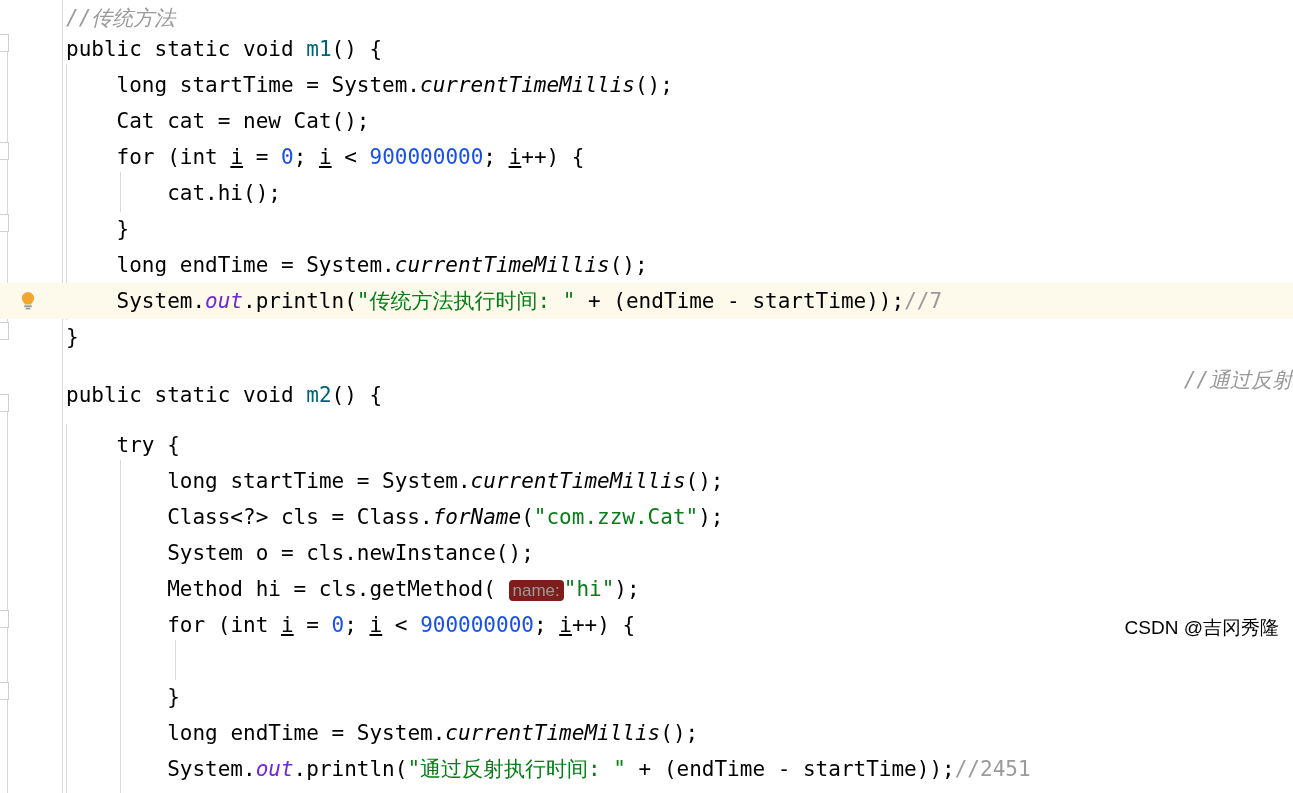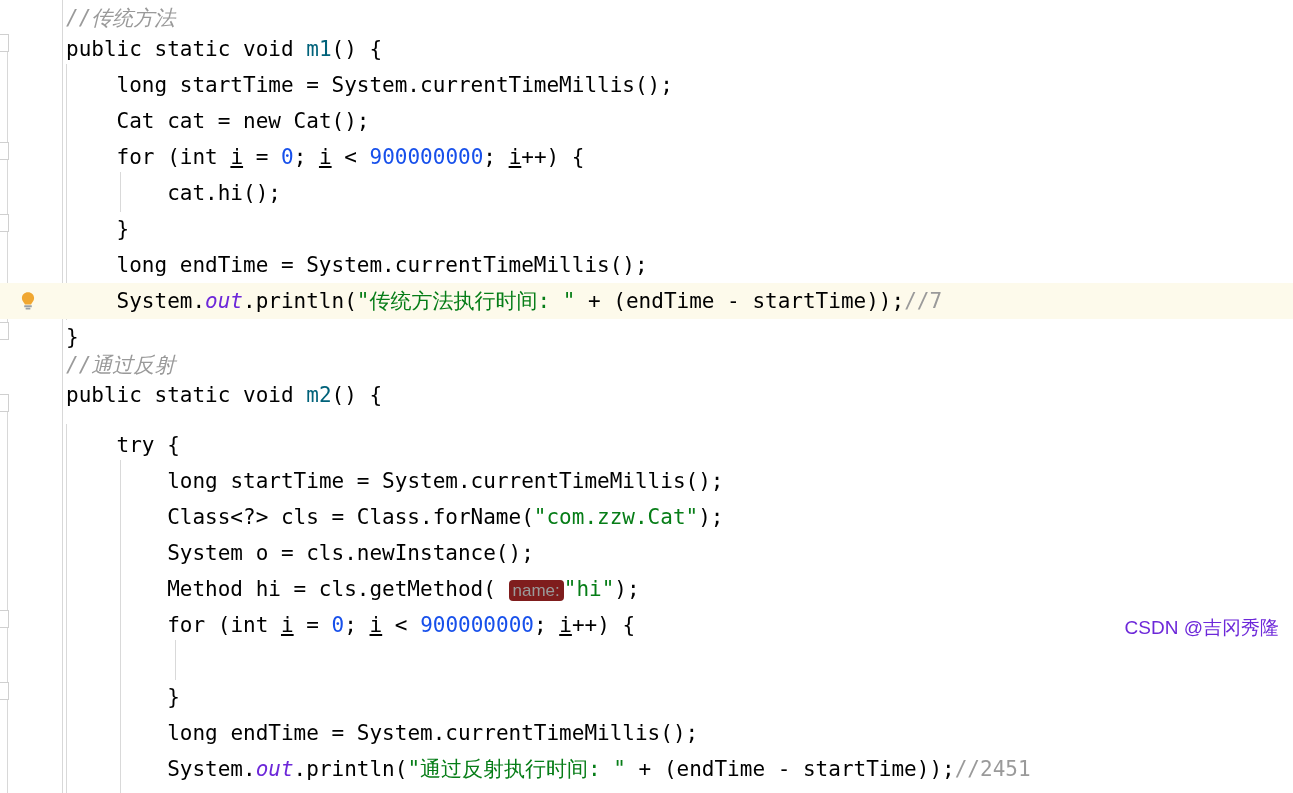--- a/index.html
+++ b/index.html
@@ -107,21 +107,21 @@
     z-index: 4;
   }
 
   
   .kw       { color: #000000; }
   .num      { color: #1750eb; }
   .str      { color: #067d17; }
   .cmt      { color: #9a9a9a; font-style: italic; }
   .cmt-tail { color: #9a9a9a; }
   .method   { color: #00627a; }
-  .stat     { }
+  .stat     { font-style: italic; }
   .field    { color: #6d28d9; font-style: italic; }
   .var-u    { text-decoration: underline; text-decoration-color: #000; }
   .plain    { color: #000000; }
 
   
   .hint {
     background: #7f1d1d;
     color: #9a9a9a;
     border-radius: 4px;
     padding: 1px 4px;
@@ -129,21 +129,21 @@
     font-family: "Liberation Sans", sans-serif;
   }
 
   
   .watermark {
     position: absolute;
     right: 14px;
     bottom: 10px;
     font-family: "Liberation Sans", sans-serif;
     font-size: 19px;
-    color: #6d28d9;
+    color: #000000;
     z-index: 8;
     white-space: pre;
   }
 </style>
 </head>
 <body>
 
 <div id="editor">
 
   <div class="gutter"></div>
@@ -185,21 +185,21 @@
       <div class="line" style="top: 0px;"><span class="txt"><span class="cmt">//传统方法</span></span></div>
       <div class="line" style="top: 31px;"><span class="txt"><span class="kw">public</span><span class="plain"> </span><span class="kw">static</span><span class="plain"> </span><span class="kw">void</span><span class="plain"> </span><span class="method">m1</span><span class="plain">() {</span></span></div>
       <div class="line" style="top: 67px;"><span class="txt"><span class="plain">    </span><span class="kw">long</span><span class="plain"> startTime = System.</span><span class="stat">currentTimeMillis</span><span class="plain">();</span></span></div>
       <div class="line" style="top: 103px;"><span class="txt"><span class="plain">    Cat cat = </span><span class="kw">new</span><span class="plain"> Cat();</span></span></div>
       <div class="line" style="top: 139px;"><span class="txt"><span class="plain">    </span><span class="kw">for</span><span class="plain"> (</span><span class="kw">int</span><span class="plain"> </span><span class="var-u">i</span><span class="plain"> = </span><span class="num">0</span><span class="plain">; </span><span class="var-u">i</span><span class="plain"> &lt; </span><span class="num">900000000</span><span class="plain">; </span><span class="var-u">i</span><span class="plain">++) {</span></span></div>
       <div class="line" style="top: 175px;"><span class="txt"><span class="plain">        cat.hi();</span></span></div>
       <div class="line" style="top: 211px;"><span class="txt"><span class="plain">    }</span></span></div>
       <div class="line" style="top: 247px;"><span class="txt"><span class="plain">    </span><span class="kw">long</span><span class="plain"> endTime = System.</span><span class="stat">currentTimeMillis</span><span class="plain">();</span></span></div>
       <div class="line hl" style="top: 283px;"><span class="txt"><span class="plain">    System.</span><span class="field">out</span><span class="plain">.println(</span><span class="str">"传统方法执行时间: "</span><span class="plain"> + (endTime - startTime));</span><span class="cmt-tail">//7</span></span></div>
       <div class="line" style="top: 319px;"><span class="txt"><span class="plain">}</span></span></div>
-      <div class="line" style="top: 347px;"><span class="txt"><span class="cmt">//通过反射</span></span></div>
+      <div class="line" style="top: 362px; text-align: right;"><span class="txt"><span class="cmt">//通过反射</span></span></div>
       <div class="line" style="top: 377px;"><span class="txt"><span class="kw">public</span><span class="plain"> </span><span class="kw">static</span><span class="plain"> </span><span class="kw">void</span><span class="plain"> </span><span class="method">m2</span><span class="plain">() {</span></span></div>
       <div class="line" style="top: 427px;"><span class="txt"><span class="plain">    </span><span class="kw">try</span><span class="plain"> {</span></span></div>
       <div class="line" style="top: 463px;"><span class="txt"><span class="plain">        </span><span class="kw">long</span><span class="plain"> startTime = System.</span><span class="stat">currentTimeMillis</span><span class="plain">();</span></span></div>
       <div class="line" style="top: 499px;"><span class="txt"><span class="plain">        Class&lt;?&gt; cls = Class.</span><span class="stat">forName</span><span class="plain">(</span><span class="str">"com.zzw.Cat"</span><span class="plain">);</span></span></div>
       <div class="line" style="top: 535px;"><span class="txt"><span class="plain">        System o = cls.newInstance();</span></span></div>
       <div class="line" style="top: 571px;"><span class="txt"><span class="plain">        Method hi = cls.getMethod(</span><span class="plain"> </span><span class="hint">name:</span><span class="str">"hi"</span><span class="plain">);</span></span></div>
       <div class="line" style="top: 607px;"><span class="txt"><span class="plain">        </span><span class="kw">for</span><span class="plain"> (</span><span class="kw">int</span><span class="plain"> </span><span class="var-u">i</span><span class="plain"> = </span><span class="num">0</span><span class="plain">; </span><span class="var-u">i</span><span class="plain"> &lt; </span><span class="num">900000000</span><span class="plain">; </span><span class="var-u">i</span><span class="plain">++) {</span></span></div>
       <div class="line" style="top: 679px;"><span class="txt"><span class="plain">        }</span></span></div>
       <div class="line" style="top: 715px;"><span class="txt"><span class="plain">        </span><span class="kw">long</span><span class="plain"> endTime = System.</span><span class="stat">currentTimeMillis</span><span class="plain">();</span></span></div>
       <div class="line" style="top: 751px;"><span class="txt"><span class="plain">        System.</span><span class="field">out</span><span class="plain">.println(</span><span class="str">"通过反射执行时间: "</span><span class="plain"> + (endTime - startTime));</span><span class="cmt-tail">//2451</span></span></div>

